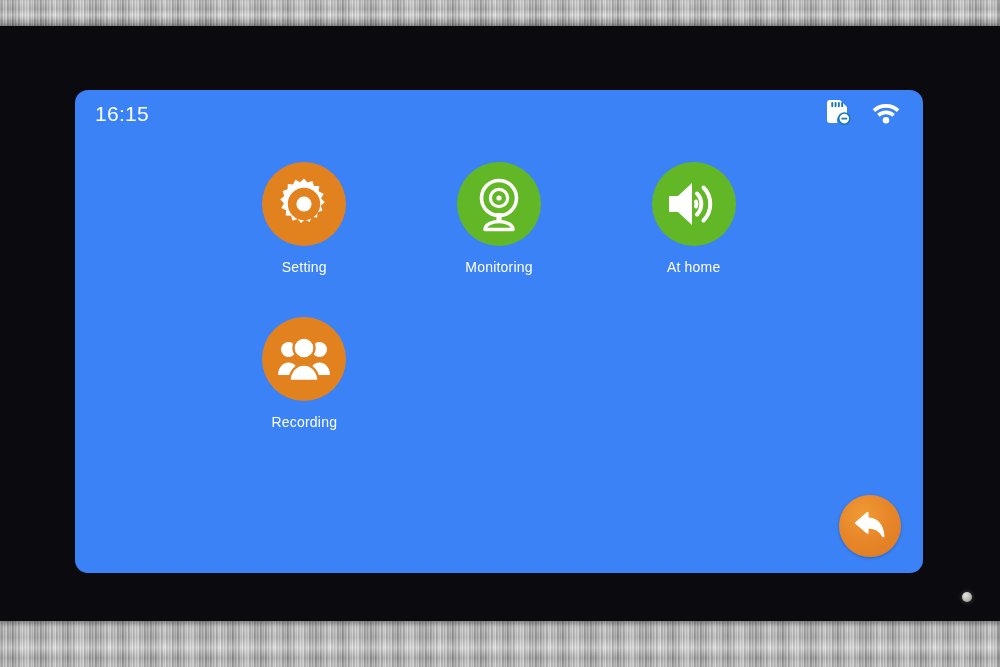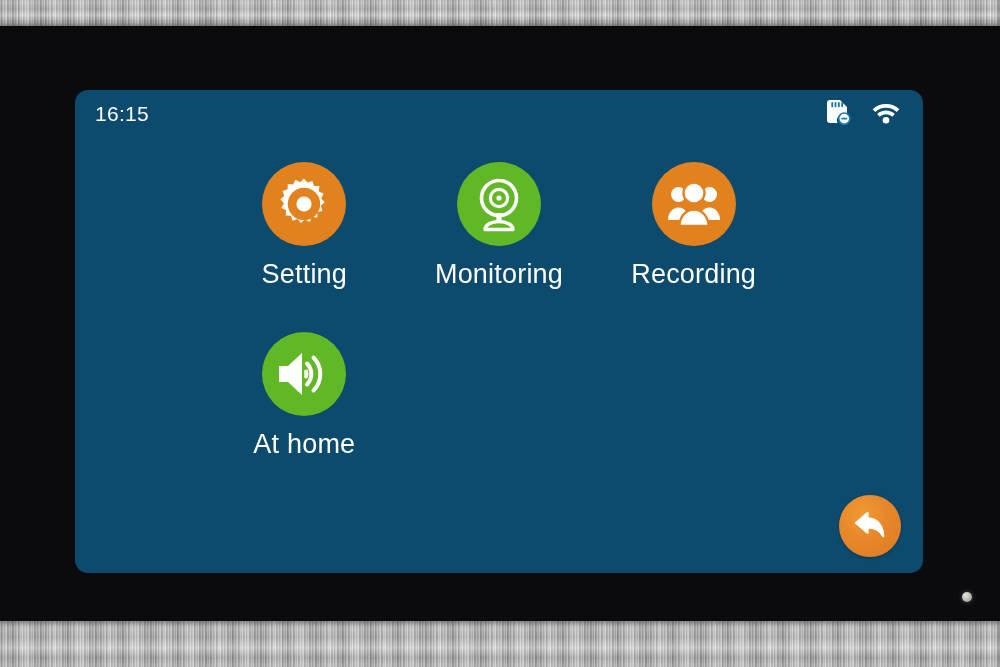--- a/index.html
+++ b/index.html
@@ -76,21 +76,21 @@
     box-shadow: 0 0 5px rgba(200,200,190,0.35);
   }
 
   
   #screen {
     position: absolute;
     left: 75px;
     top: 90px;
     width: 848px;
     height: 483px;
-    background: #0c4a6e;
+    background: #3b82f6;
     border-radius: 13px;
     overflow: hidden;
   }
 
   
   #status-bar {
     position: absolute;
     left: 0; top: 0;
     width: 100%;
     height: 48px;
@@ -150,21 +150,21 @@
       rgba(242,128,60,0.00) 40%,
       rgba(243,118,52,0.60) 52%,
       rgba(238,106,48,0.50) 66%,
       rgba(235,100,45,0.00) 78%);
     z-index: -1;
   }
   .icon-circle svg { display: block; }
   .app-label {
     margin-top: 13px;
     color: #ffffff;
-    font-size: 27px;
+    font-size: 14px;
     font-weight: 400;
     letter-spacing: 0.2px;
     white-space: nowrap;
   }
 
   
   #back-button {
     position: absolute;
     right: 22px;
     bottom: 16px;
@@ -243,49 +243,49 @@
               <rect x="25.4" y="38" width="5.2" height="9" fill="#ffffff"></rect>
               <path d="M14 54.5c0-4.4 6.3-8 14-8s14 3.6 14 8z" fill="none" stroke="#ffffff" stroke-width="3.4" stroke-linejoin="round"></path>
             </svg>
           </span>
         </div>
         <div class="app-label">Monitoring</div>
       </div>
 
 
       <div class="app-tile">
+        <div class="icon-circle" style="background:#62b726;">
+          <span>
+            <svg width="56" height="50" viewBox="0 0 56 50">
+              <path d="M3 17h9L26 4v42L12 33H3z" fill="#ffffff"></path>
+              <path d="M31 14.5a15 15 0 0 1 0 21" fill="none" stroke="#ffffff" stroke-width="4" stroke-linecap="round"></path>
+              <path d="M37.5 8.5a23.5 23.5 0 0 1 0 33" fill="none" stroke="#ffffff" stroke-width="4" stroke-linecap="round"></path>
+              <path d="M30 22.5a6.5 6.5 0 0 1 0 5" fill="none" stroke="#ffffff" stroke-width="4" stroke-linecap="round"></path>
+            </svg>
+          </span>
+        </div>
+        <div class="app-label">At home</div>
+      </div>
+
+      <div class="app-tile">
         <div class="icon-circle" style="background:#e2821f;">
           <span>
             <svg width="54" height="48" viewBox="0 0 54 48">
               <circle cx="11.5" cy="14.5" r="7.5" fill="#ffffff"></circle>
               <path d="M1 40c0-7 4.7-12.5 10.5-12.5S22 33 22 40z" fill="#ffffff"></path>
               <circle cx="42.5" cy="14.5" r="7.5" fill="#ffffff"></circle>
               <path d="M32 40c0-7 4.7-12.5 10.5-12.5S53 33 53 40z" fill="#ffffff"></path>
               <circle cx="27" cy="13" r="10.5" fill="#ffffff" stroke="#e2821f" stroke-width="2.4"></circle>
               <path d="M12.5 46c0-9.2 6.5-16.5 14.5-16.5S41.5 36.8 41.5 46z" fill="#ffffff" stroke="#e2821f" stroke-width="2.4"></path>
             </svg>
           </span>
         </div>
         <div class="app-label">Recording</div>
       </div>
 
-      <div class="app-tile">
-        <div class="icon-circle" style="background:#62b726;">
-          <span>
-            <svg width="56" height="50" viewBox="0 0 56 50">
-              <path d="M3 17h9L26 4v42L12 33H3z" fill="#ffffff"></path>
-              <path d="M31 14.5a15 15 0 0 1 0 21" fill="none" stroke="#ffffff" stroke-width="4" stroke-linecap="round"></path>
-              <path d="M37.5 8.5a23.5 23.5 0 0 1 0 33" fill="none" stroke="#ffffff" stroke-width="4" stroke-linecap="round"></path>
-              <path d="M30 22.5a6.5 6.5 0 0 1 0 5" fill="none" stroke="#ffffff" stroke-width="4" stroke-linecap="round"></path>
-            </svg>
-          </span>
-        </div>
-        <div class="app-label">At home</div>
-      </div>
-
 
     </div>
 
     <div id="back-button">
       <span>
         <svg width="36" height="32" viewBox="0 0 36 32">
           <path d="M15.5 5.0v5.3C25.2 10.9 30.6 17.2 31.3 28.2c-3.2-6.1-8.6-8.9-15.8-8.9v5.4L4.0 15.0z" fill="#ffffff" stroke="#ffffff" stroke-width="2.2" stroke-linejoin="round"></path>
         </svg>
       </span>
     </div>

